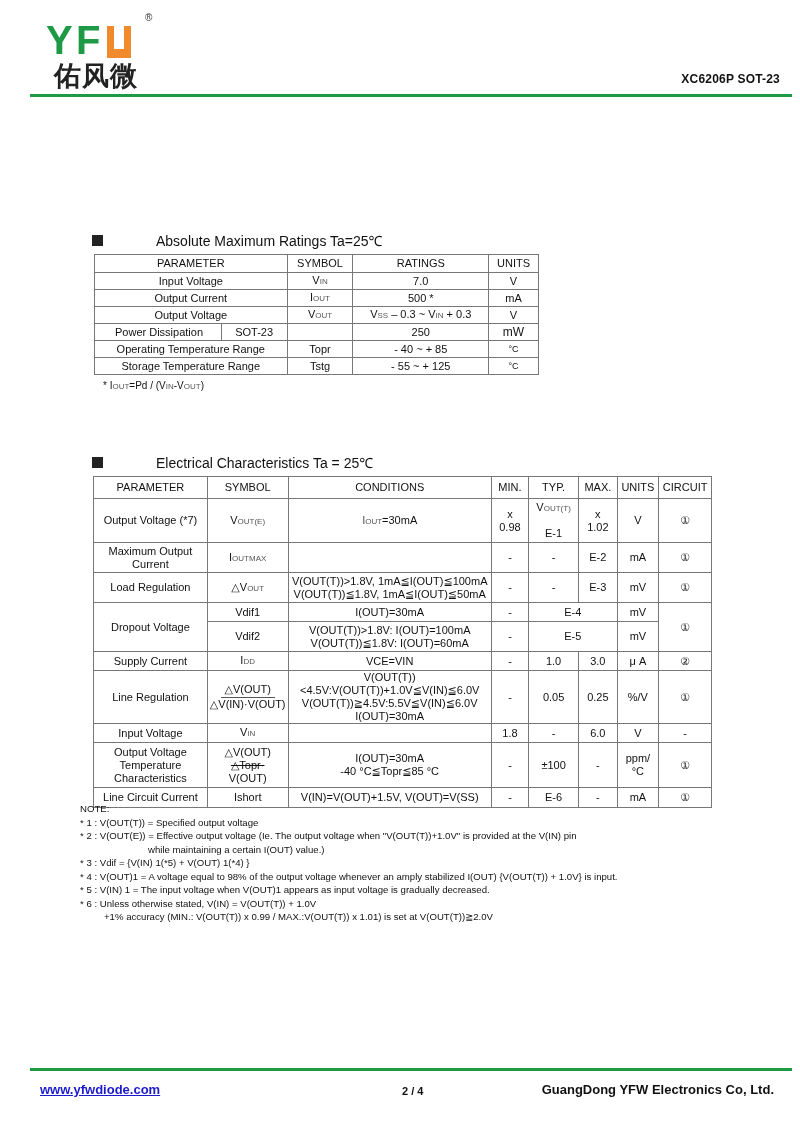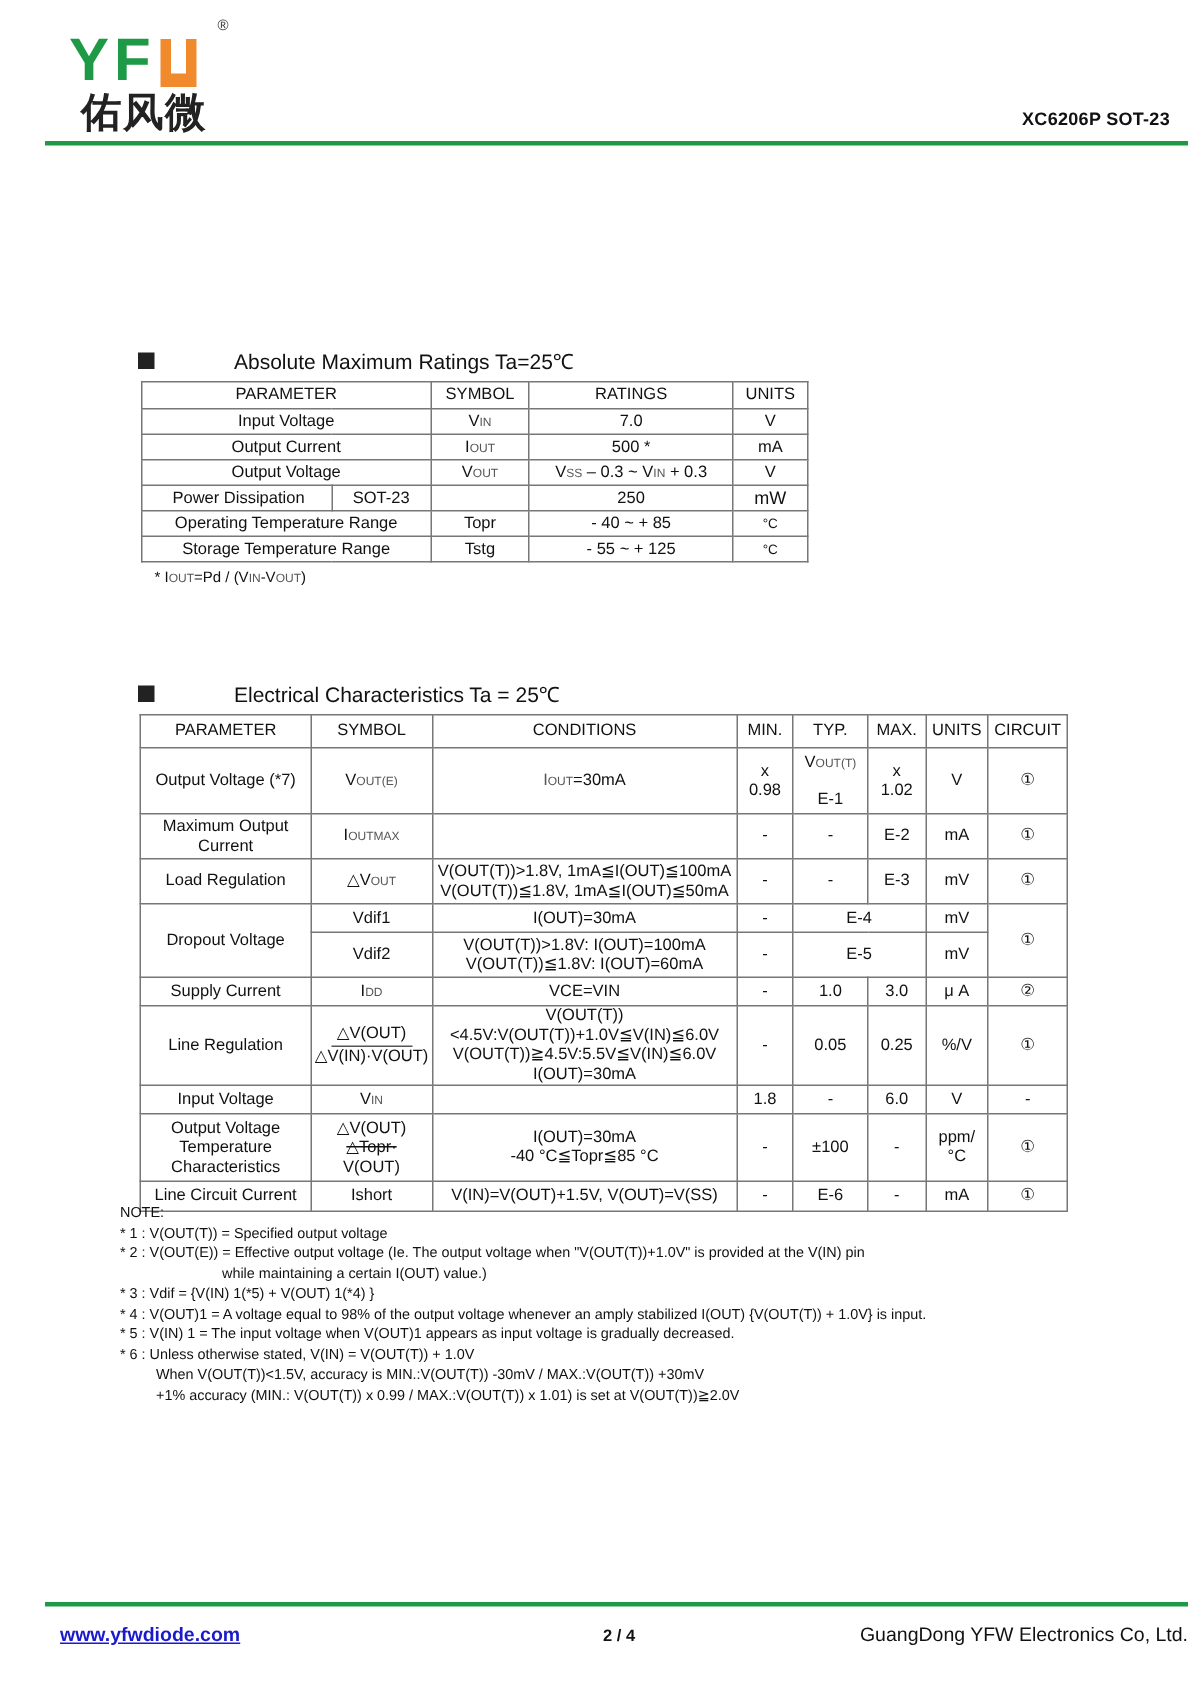--- a/index.html
+++ b/index.html
@@ -30,21 +30,21 @@
   .elec th { height: 22px; }
 
   .footnote { position: absolute; left: 103px; top: 380px; font-size: 10px; }
   .notes { position: absolute; left: 80px; top: 802px; font-size: 9.6px; line-height: 13.5px; color: #111; }
   .notes .ind { padding-left: 68px; }
   .notes .ind2 { padding-left: 24px; }
   .notes .row { white-space: nowrap; }
 
   .footer-link { position: absolute; left: 40px; top: 1082px; font-weight: bold; font-size: 13px; color: #1a1acc; text-decoration: underline; }
   .footer-page { position: absolute; left: 402px; top: 1085px; font-weight: bold; font-size: 11px; }
-  .footer-company { position: absolute; right: 8px; top: 1082px; font-weight: normal; font-size: 13px; }
+  .footer-company { position: absolute; right: 26px; top: 1082px; font-weight: bold; font-size: 13px; }
   .strike { text-decoration: line-through; }
   .frac-top { border-bottom: 1px solid #555; display: inline-block; padding: 0 4px 1px; }
 </style>
 </head>
 <body>
 
 <div class="logo">
   <span class="logo-y">Y</span>
   <span class="logo-f">F</span>
   <span class="logo-u"></span>
@@ -290,20 +290,19 @@
 
 <div class="notes">
   <div class="row">NOTE:</div>
   <div class="row">* 1  : V(OUT(T)) = Specified output voltage</div>
   <div class="row">* 2  : V(OUT(E)) = Effective output voltage (Ie. The output voltage when "V(OUT(T))+1.0V" is provided at the V(IN) pin</div>
   <div class="row ind">while maintaining a certain I(OUT) value.)</div>
   <div class="row">* 3  : Vdif = {V(IN) 1(*5) + V(OUT) 1(*4) }</div>
   <div class="row">* 4  : V(OUT)1 = A voltage equal to 98% of the output voltage whenever an amply stabilized I(OUT) {V(OUT(T)) + 1.0V} is input.</div>
   <div class="row">* 5  : V(IN) 1 = The input voltage when V(OUT)1 appears as input voltage is gradually decreased.</div>
   <div class="row">* 6  : Unless otherwise stated, V(IN) = V(OUT(T)) + 1.0V</div>
-  <div class="row ind2">When V(OUT(T))&lt;1.5V, accuracy is MIN.:V(OUT(T)) -30mV / MAX.:V(OUT(T)) +30mV</div>
   <div class="row ind2">+1% accuracy (MIN.: V(OUT(T)) x 0.99 / MAX.:V(OUT(T)) x 1.01) is set at V(OUT(T))≧2.0V</div>
 </div>
 
 <div class="rule-bottom"></div>
 <a class="footer-link">www.yfwdiode.com</a>
 <div class="footer-page">2 / 4</div>
 <div class="footer-company">GuangDong YFW Electronics Co, Ltd.</div>
 
 </body></html>

